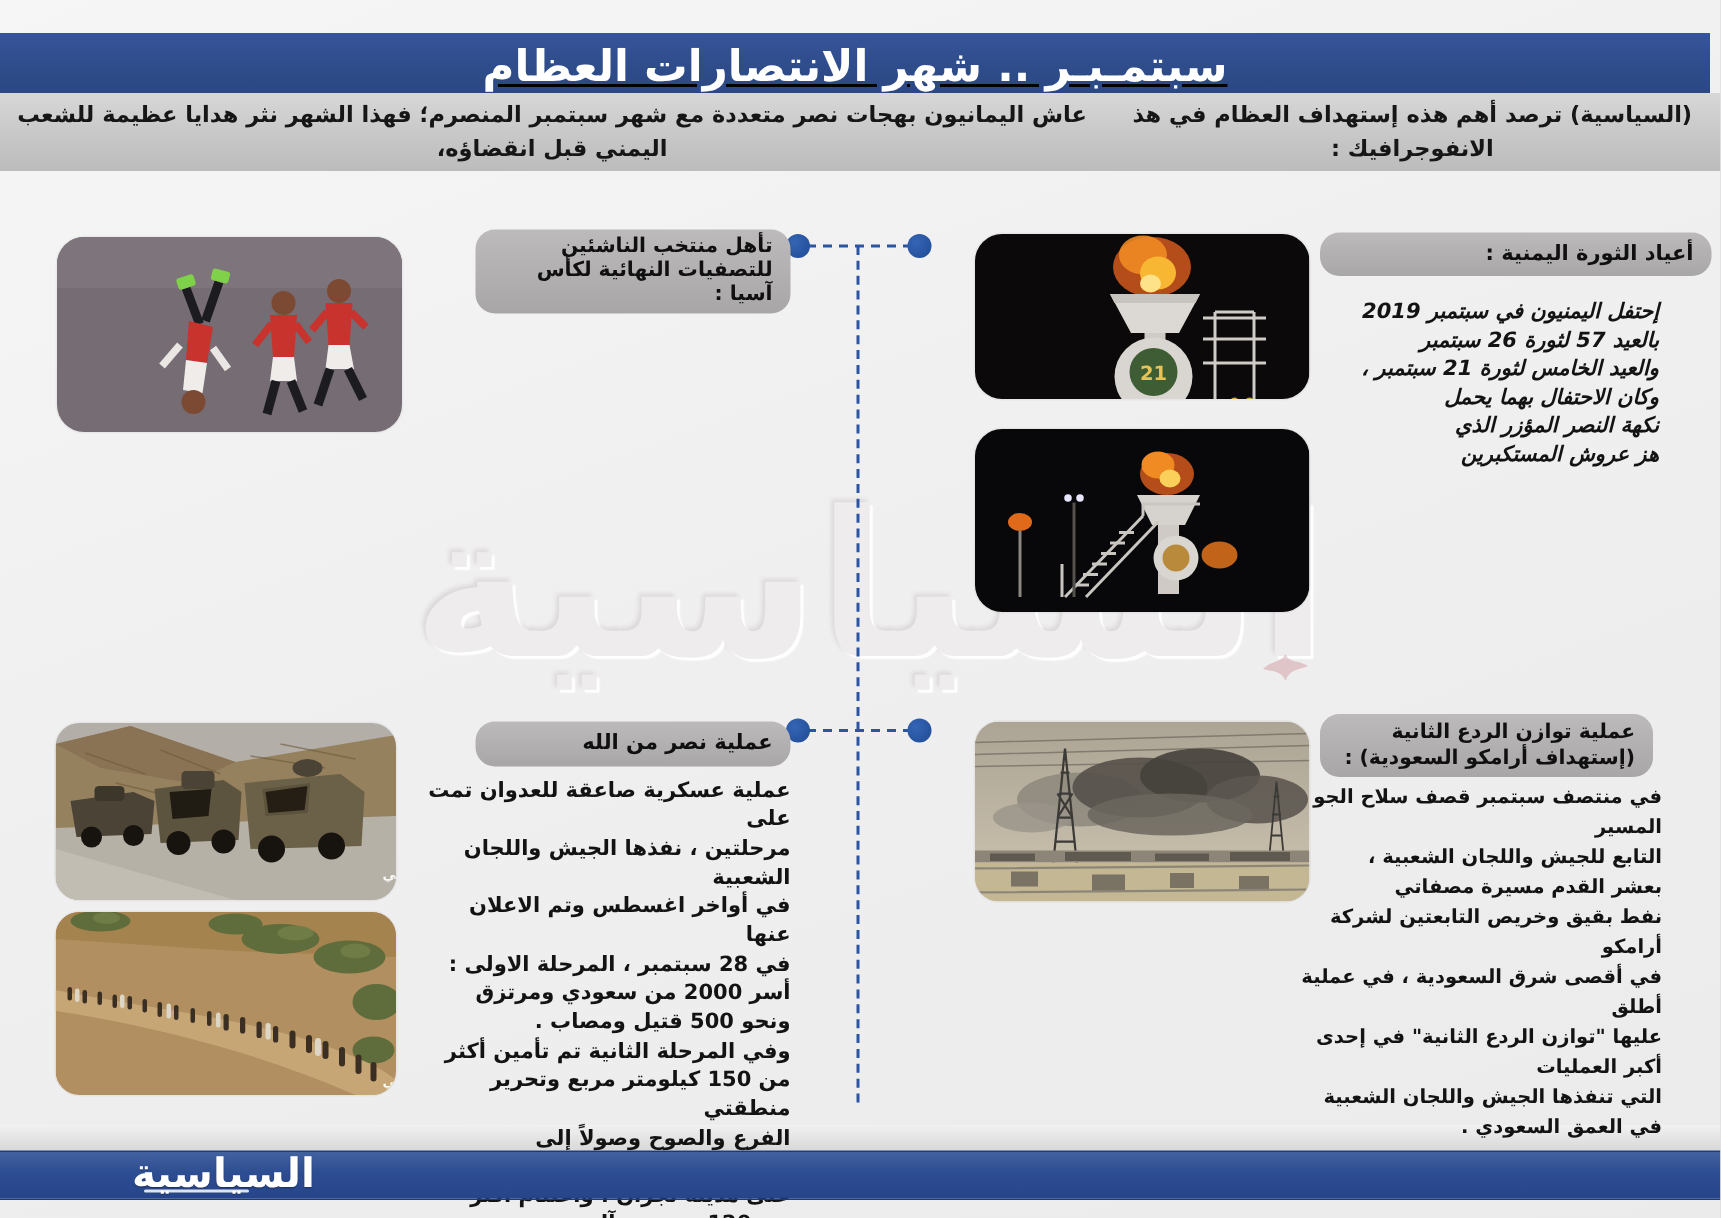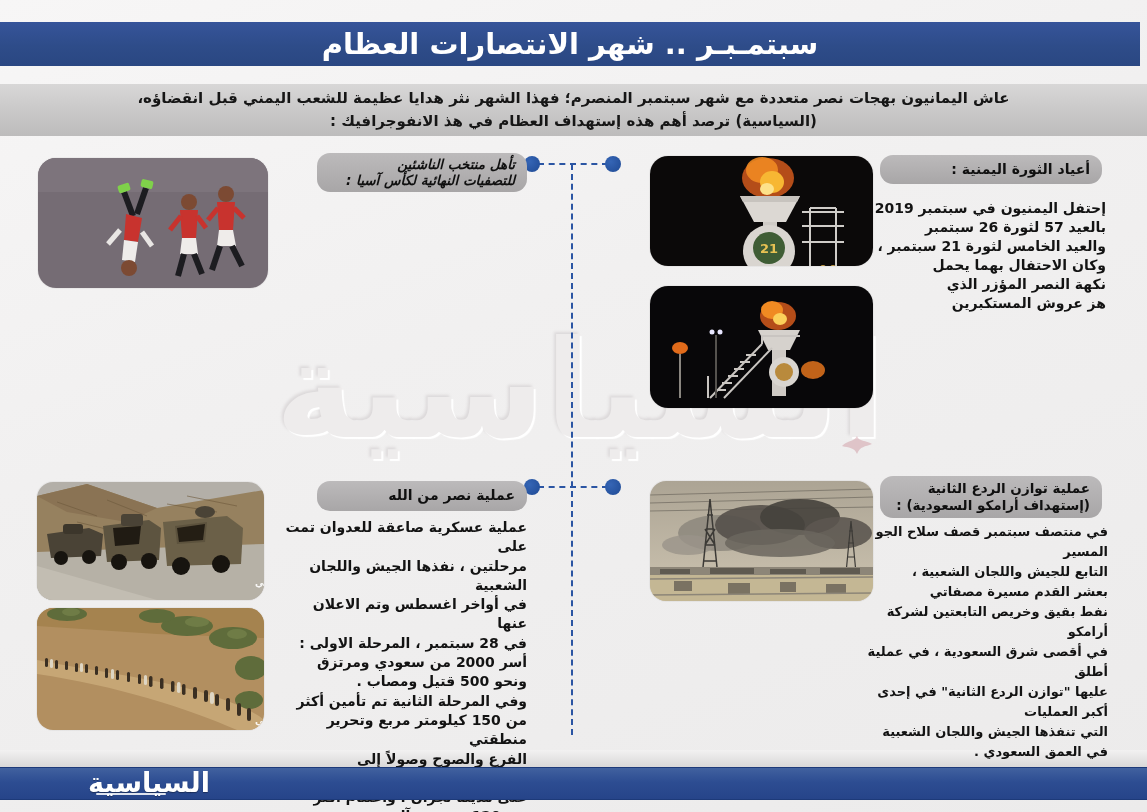--- a/index.html
+++ b/index.html
@@ -2,25 +2,25 @@
 <html lang="ar"><head>
 <meta charset="utf-8">
 <style>
   html,body{margin:0;padding:0;}
   body{font-family:"DejaVu Sans", sans-serif; background:#dddddd;}
   .page{position:relative; width:1147px; height:812px; margin:0 auto; overflow:hidden;
         background:linear-gradient(160deg,#f7f6f6 0%,#f1f0f0 40%,#ecebeb 100%);}
   
   .title-bar{position:absolute; left:0; right:7px; top:22px; height:44px;
              background:linear-gradient(180deg,#36549a 0%,#2e4c89 55%,#2a4782 100%);
-             display:flex; align-items:center; justify-content:center;}
+             display:flex; align-items:center; justify-content:center;text-decoration:underline;}
   .title-bar .t{color:#ffffff; font-size:29px; font-weight:bold; letter-spacing:1px;}
-  .subtitle-bar{position:absolute; left:0; right:0; top:84px; height:52px;
+  .subtitle-bar{position:absolute; left:0; right:0; top:62px; height:52px;
                 background:linear-gradient(180deg,#d8d7d7 0%,#c7c6c6 60%,#bdbcbc 100%);
-                display:flex; flex-direction:column; align-items:center; justify-content:center;}
+                display:flex; flex-direction:row; align-items:center; justify-content:center;}
   .subtitle-bar .s{color:#161616; font-size:15px; font-weight:bold; line-height:1.55; direction:rtl; text-align:center;}
   
   .watermark{position:absolute; left:250px; top:300px; width:660px; height:180px; z-index:0;
              display:flex; align-items:center; justify-content:center; pointer-events:none;}
   .watermark .w{font-size:135px; font-weight:bold; color:#eeecec; direction:rtl;
                 text-shadow:2px 2px 1px #ffffff, -2px -2px 3px #dcd9da;}
   .bird-mark{position:absolute; left:840px; top:430px; z-index:0; opacity:.35;}
   
   .v-dash{position:absolute; left:571px; top:164px; height:571px; width:0;
           border-left:2px dashed #2b55a3; z-index:1;}
@@ -112,21 +112,21 @@
         <circle cx="188" cy="36" r="8" fill="#7c4a33"></circle>
         <path d="M179,44 L197,44 L195,72 L181,72 Z" fill="#c8332e"></path>
         <path d="M181,72 L195,72 L198,88 L179,88 Z" fill="#efecea"></path>
         <path d="M182,88 L174,112" stroke="#1c1c20" stroke-width="6" fill="none"></path>
         <path d="M194,88 L204,108" stroke="#1c1c20" stroke-width="6" fill="none"></path>
         <path d="M180,50 L170,62" stroke="#c8332e" stroke-width="5" fill="none"></path>
         <path d="M196,50 L206,60" stroke="#c8332e" stroke-width="5" fill="none"></path>
       </g>
     </svg>
   </div>
-  <div class="pill" style="left:317px; top:153px; width:210px; min-height:34px;font-style:italic;">
+  <div class="pill" style="left:317px; top:153px; width:210px; min-height:34px;">
     <div class="pt">تأهل منتخب الناشئين
 للتصفيات النهائية لكأس آسيا :</div>
   </div>
 
   <div class="photo" style="left:650px; top:156px; width:223px; height:110px; border-radius:18px;">
     <svg width="223" height="122" viewBox="0 0 223 122">
       <rect width="223" height="122" fill="#0b0909"></rect>
 
       <g>
         <ellipse cx="118" cy="22" rx="26" ry="20" fill="#d2591c" opacity=".85"></ellipse>
@@ -179,24 +179,24 @@
         <path d="M58,112 L58,90 M112,58 L112,50 L150,50"></path>
       </g>
 
       <ellipse cx="30" cy="62" rx="8" ry="6" fill="#e06a1a"></ellipse>
       <path d="M30,68 L30,112" stroke="#8a8680" stroke-width="2"></path>
       <circle cx="62" cy="46" r="2.5" fill="#e8e6ff"></circle>
       <circle cx="70" cy="46" r="2.5" fill="#e8e6ff"></circle>
       <path d="M66,49 L66,112" stroke="#55524e" stroke-width="2"></path>
     </svg>
   </div>
-  <div class="pill" style="left:880px; top:155px; width:222px; min-height:29px;">
+  <div class="pill" style="left:880px; top:155px; width:222px; min-height:29px;padding-left:39px;">
     <div class="pt" style="font-size:14px;">أعياد الثورة اليمنية :</div>
   </div>
-  <div class="body-text" style="left:874px; top:199px; width:232px; font-size:14px; line-height:19px;">إحتفل اليمنيون في سبتمبر 2019
+  <div class="body-text" style="left:874px; top:199px; width:232px; font-size:14px; line-height:19px;font-style:italic;">إحتفل اليمنيون في سبتمبر 2019
 بالعيد 57 لثورة 26 سبتمبر
 والعيد الخامس لثورة 21 سبتمبر ،
 وكان الاحتفال بهما يحمل
 نكهة النصر المؤزر الذي
 هز عروش المستكبرين</div>
 
   <div class="photo" style="left:37px; top:482px; width:227px; height:118px; border-radius:16px;">
     <svg width="227" height="118" viewBox="0 0 227 118">
       <rect width="227" height="118" fill="#b3afa8"></rect>
       <path d="M0,14 L50,2 L120,26 L227,8 L227,74 L0,70 Z" fill="#96815f"></path>

